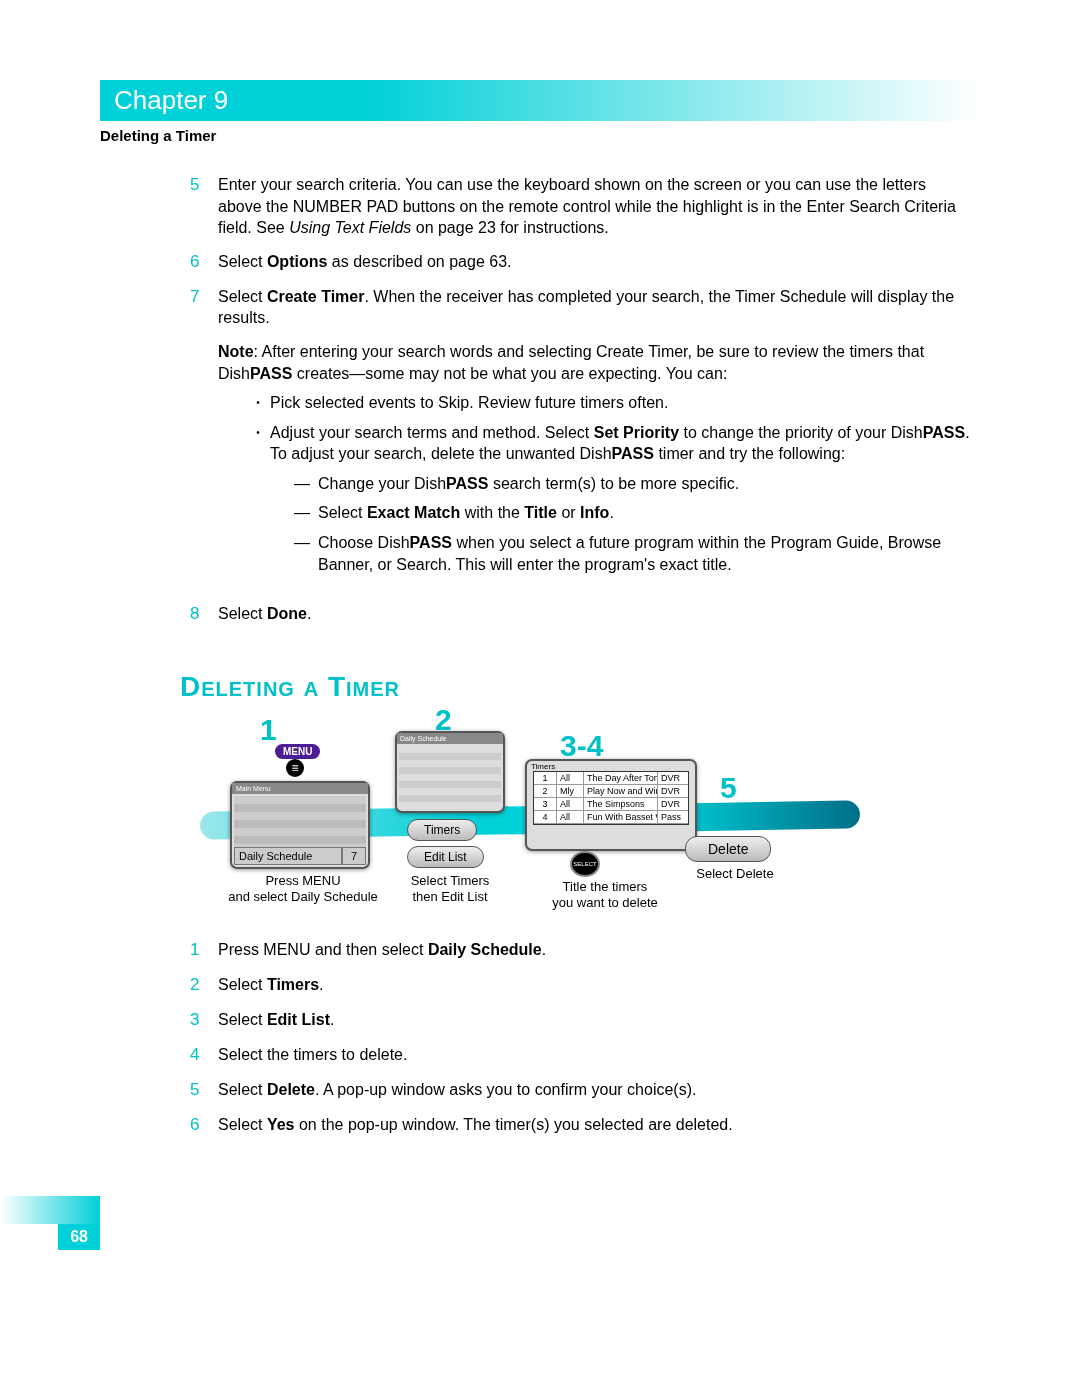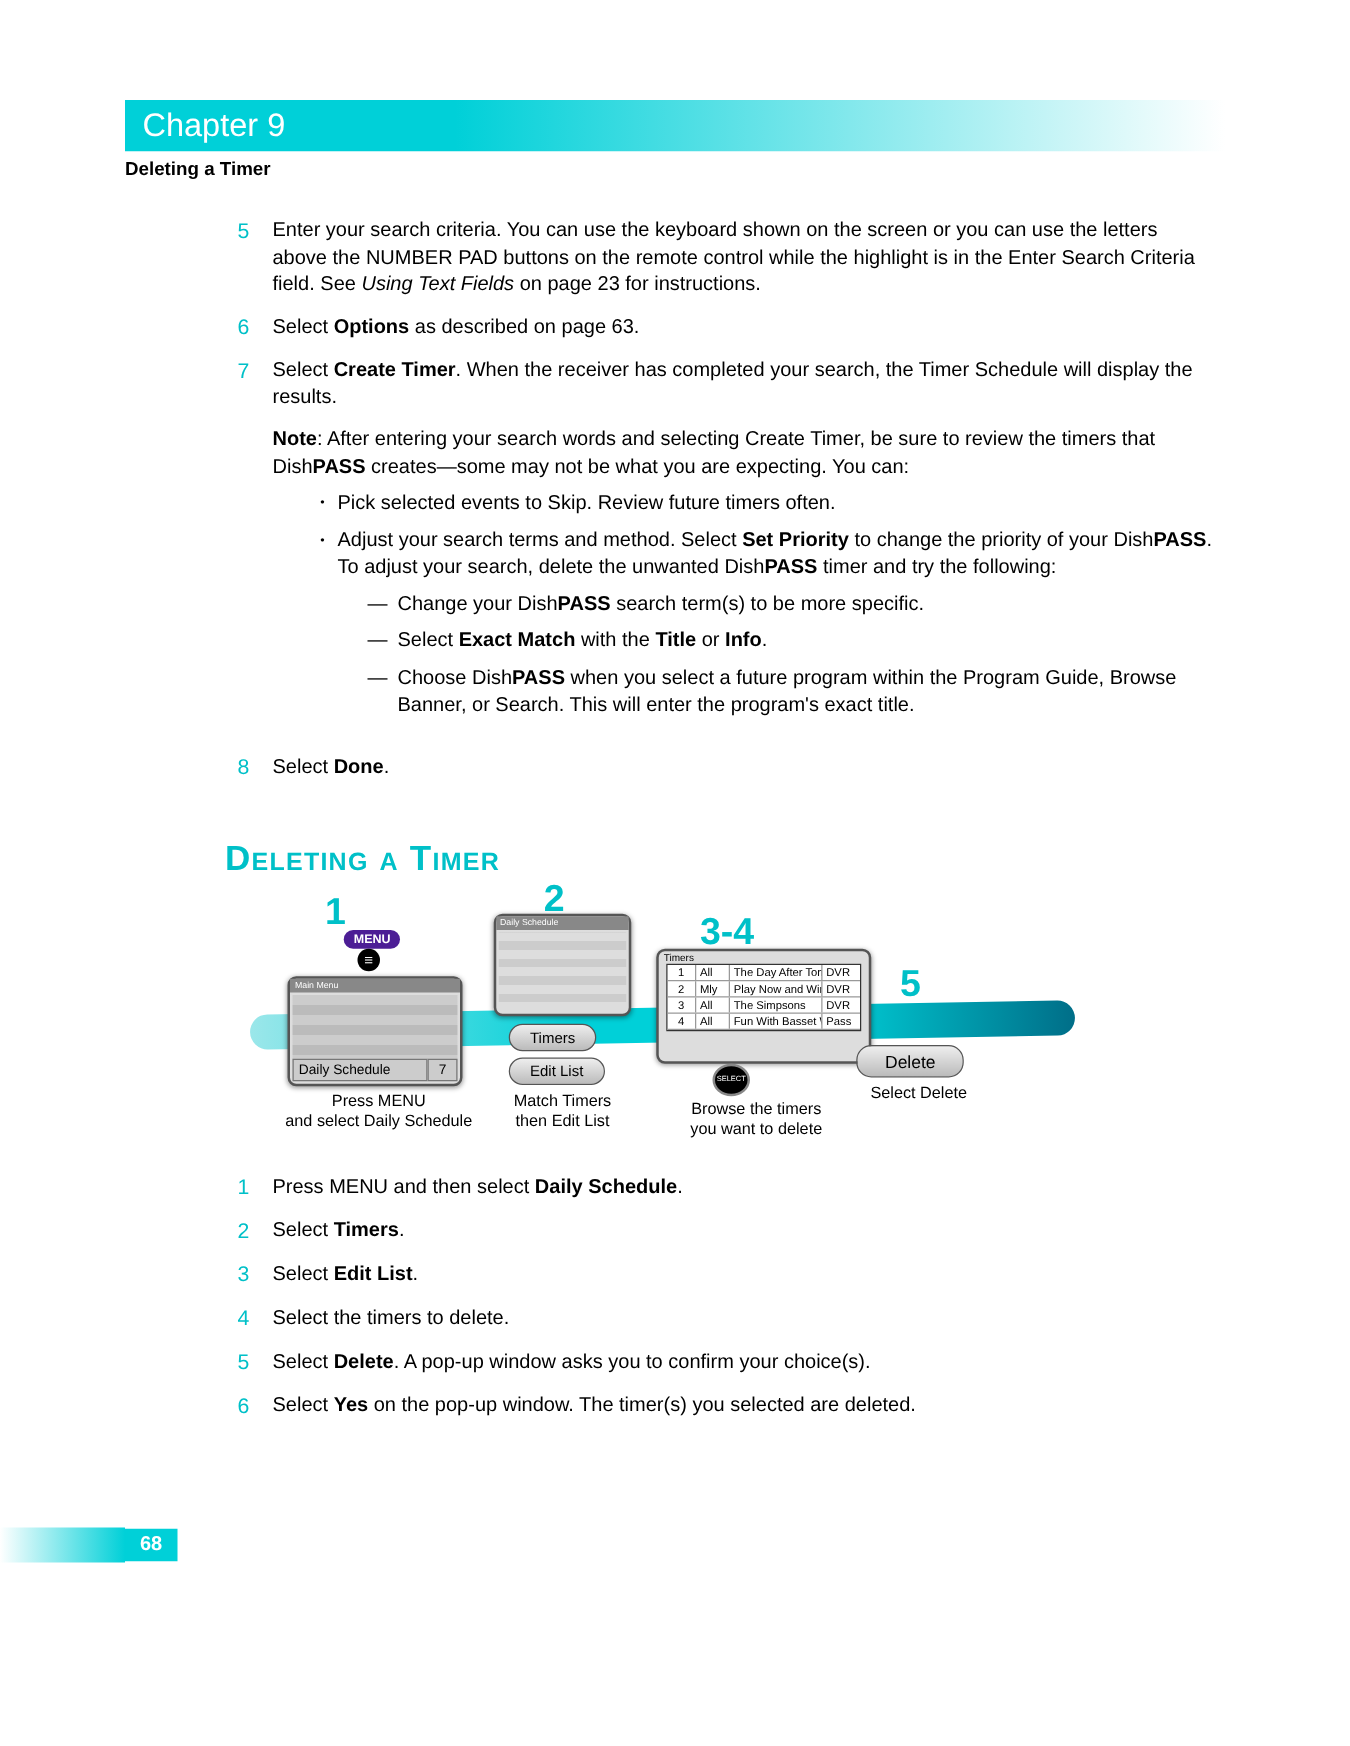--- a/index.html
+++ b/index.html
@@ -183,21 +183,22 @@
   .tcol1 { width: 16px; text-align: center; }
   .tcol2 { width: 20px; }
   .tcol3 { flex: 1; }
   .tcol4 { width: 24px; border-right: none !important; }
 
   .page-num-block {
     position: absolute;
     bottom: 30px;
     left: 0;
     display: flex;
-    align-items: center;
+    align-items: flex-end;
+    flex-direction: column;
   }
   .pn-grad {
     width: 100px;
     height: 28px;
     background: linear-gradient(to right, #fff, #00d0d8);
   }
   .pn-box {
     background: #00d0d8;
     color: #fff;
     font-weight: bold;
@@ -313,21 +314,21 @@
       <div style="font-size:7px;padding:2px 3px;background:#888;color:#fff;">Daily Schedule</div>
       <div style="height:60px;background:repeating-linear-gradient(#ddd,#ddd 7px,#ccc 7px,#ccc 14px);margin:2px;"></div>
     </div>
     <div style="position:absolute;left:207px;top:105px;z-index:2;">
       <div class="btn-pill">Timers</div>
     </div>
     <div style="position:absolute;left:207px;top:132px;z-index:2;">
       <div class="btn-pill">Edit List</div>
     </div>
     <div class="caption" style="left:195px; top:162px; width:110px;">
-      <div>Match Timers</div>
+      <div>Select Timers</div>
       <div>then Edit List</div>
     </div>
 
     <div class="screen" style="left:325px; top:48px; width:172px; height:92px;">
       <div style="font-size:8px;padding:1px 4px;">Timers</div>
       <div class="timer-table">
         <div class="timer-row">
             <div class="tcol1">1</div>
             <div class="tcol2">All</div>
             <div class="tcol3">The Day After Tomorrow</div>
@@ -348,21 +349,21 @@
         <div class="timer-row">
             <div class="tcol1">4</div>
             <div class="tcol2">All</div>
             <div class="tcol3">Fun With Basset Weaving</div>
             <div class="tcol4">Pass</div>
           </div>
       </div>
     </div>
     <div style="position:absolute;left:370px;top:140px;width:26px;height:22px;border-radius:50%;background:#000;color:#fff;font-size:6px;text-align:center;line-height:22px;z-index:3;border:2px solid #888;">SELECT</div>
     <div class="caption" style="left:320px; top:168px; width:170px;">
-      <div>Browse the timers</div>
+      <div>Title the timers</div>
       <div>you want to delete</div>
     </div>
 
     <div style="position:absolute;left:485px;top:122px;z-index:2;">
       <div class="btn-pill" style="font-size:14px;padding:4px 22px;">Delete</div>
     </div>
     <div class="caption" style="left:490px; top:155px; width:90px;">Select Delete</div>
   </div>
 
   <div class="step-list">

